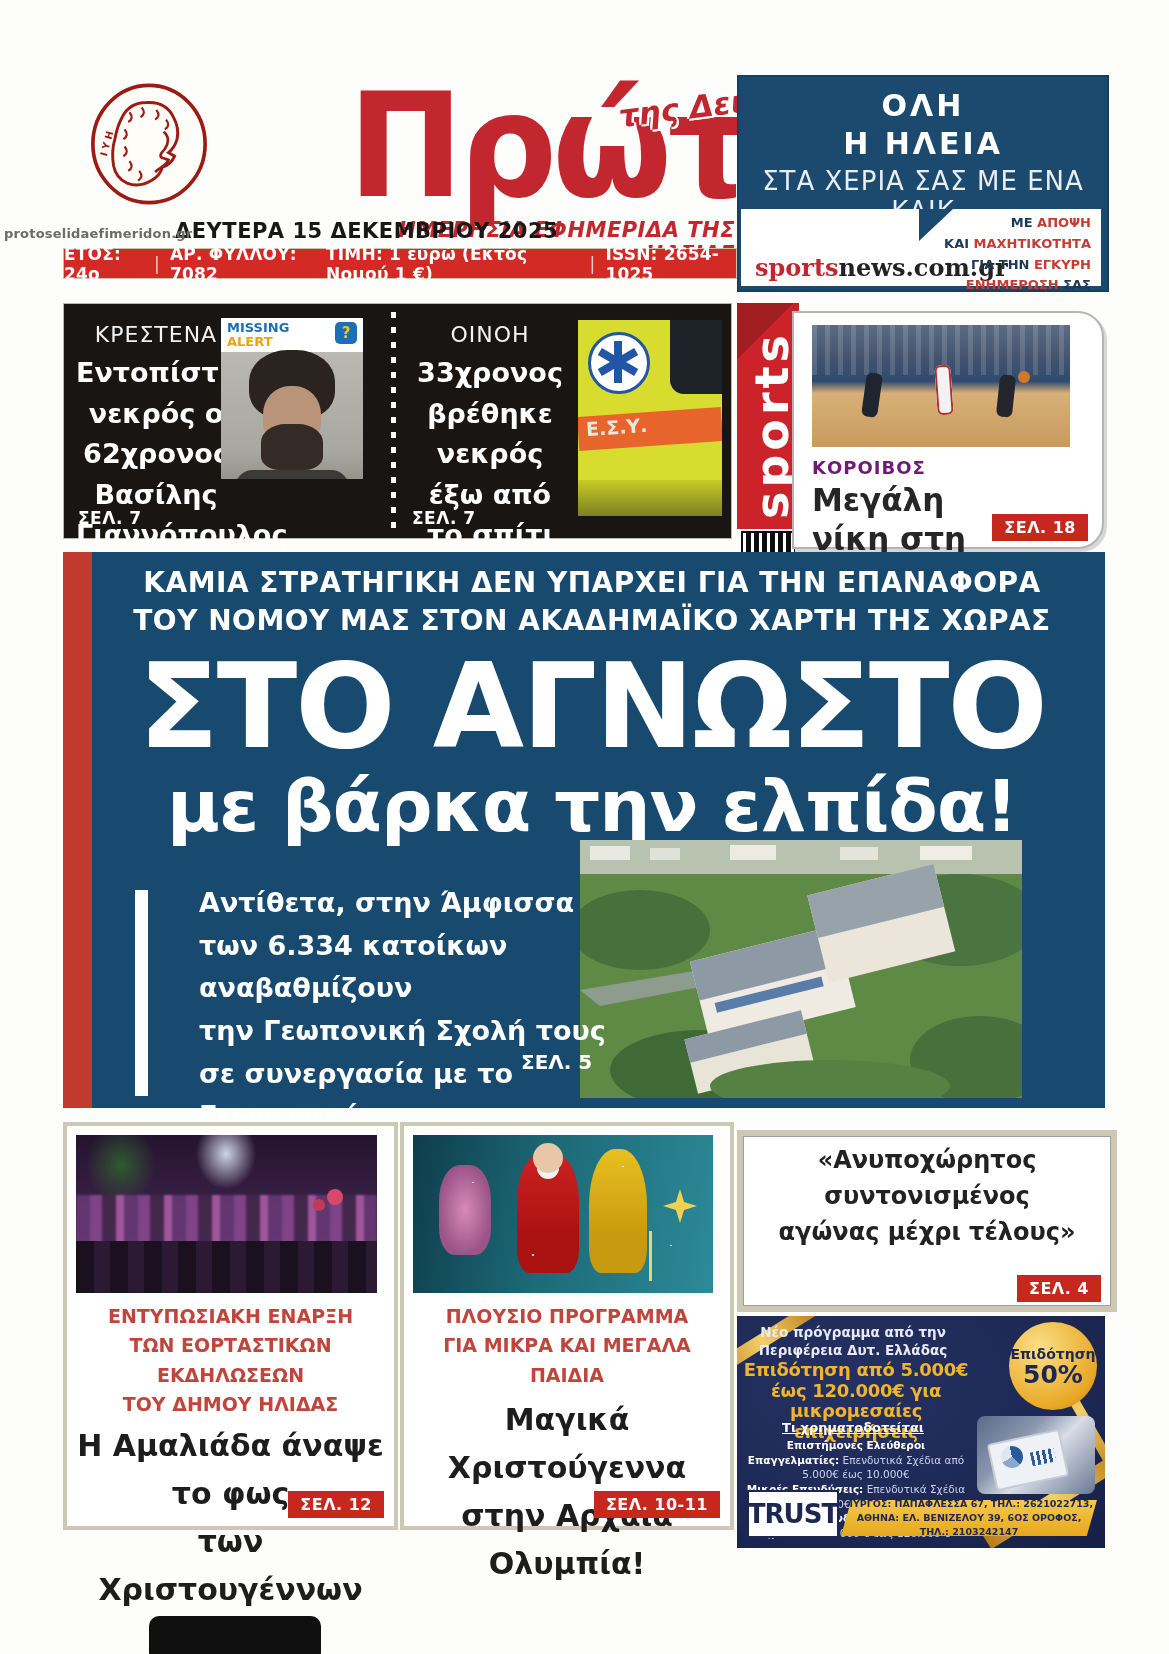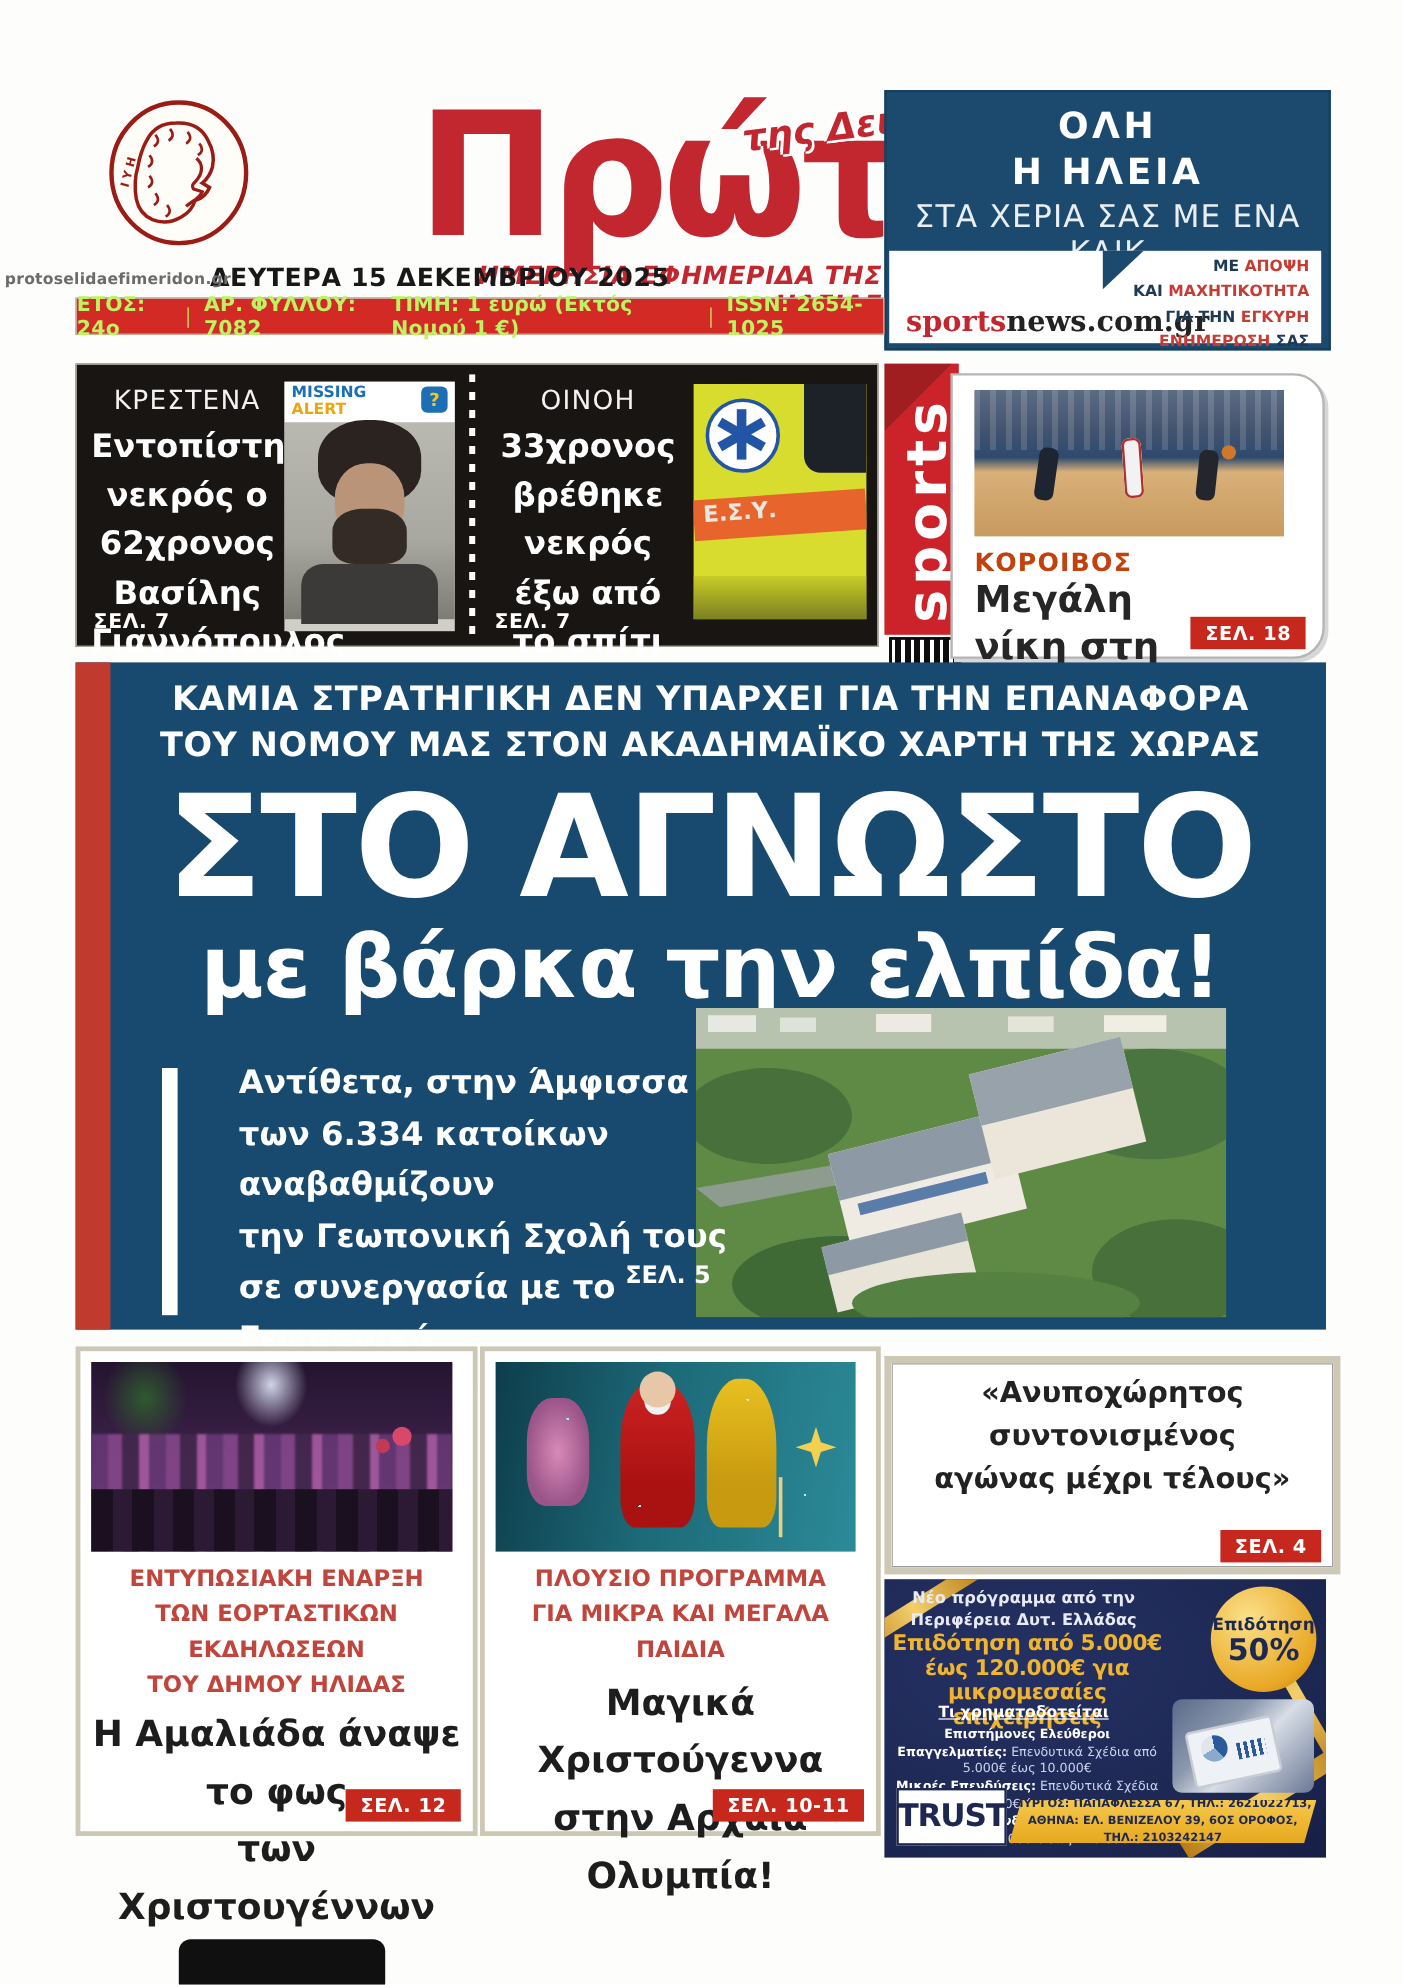--- a/index.html
+++ b/index.html
@@ -18,37 +18,37 @@
   .promo{background:#1b4a6e;border:2px solid #16405f;}
   .promo-big{color:#fff;font-weight:900;font-size:30px;letter-spacing:3px;line-height:1.25;}
   .promo-sub{color:#e8eef2;font-weight:400;font-size:26px;letter-spacing:1px;}
   .promo-white{background:#fff;}
   .promo-tail{width:0;height:0;border-top:32px solid #1b4a6e;border-right:34px solid transparent;}
   .promo-site{font-family:"DejaVu Serif","Liberation Serif",serif;font-weight:900;font-size:24px;color:#222;}
   .promo-site .acc{color:#c2272f;}
   .slogan{font-size:13px;font-weight:800;color:#1d3a55;line-height:1.6;text-align:right;}
   .slogan .acc{color:#c63c34;}
   
-  .infobar{background:#d42a26;border:1px solid #c8c2ae;color:#bef264;font-size:17px;font-weight:800;
+  .infobar{background:#d42a26;border:1px solid #c8c2ae;color:#ffffff;font-size:17px;font-weight:800;
            display:flex;align-items:center;justify-content:center;gap:10px;letter-spacing:.2px;}
   .infobar .sep{opacity:.75;font-weight:400;}
   
   .blackbox{background:#191513;border:1px solid #bdb8a8;}
   .dotted-div{width:5px;background-image:repeating-linear-gradient(180deg,#fff 0 6px,transparent 6px 15px);}
   .kick-w{color:#f2f2f2;font-size:22px;font-weight:400;letter-spacing:1px;}
   .head-w{color:#ffffff;font-size:27px;font-weight:800;line-height:1.5;}
   .pageref-w{color:#fff;font-size:17px;font-weight:900;letter-spacing:.5px;}
   .photo-frame{background:#cfcfc8;overflow:hidden;}
   
   .sports-strip{background:linear-gradient(135deg,#a01d20 0 40px,#cc2229 40px);}
   .sports-word{color:#fff;font-weight:800;font-size:46px;letter-spacing:4px;
                writing-mode:vertical-rl;transform:rotate(180deg);}
   .barcode{background:#0d0d0d;background-image:repeating-linear-gradient(90deg,#fff 0 3px,#0d0d0d 3px 8px);border:2px solid #0d0d0d;}
   .sports-card{background:#fff;border:2px solid #b5b5b5;border-radius:0 26px 26px 0;box-shadow:3px 3px 0 #d7d7d7;}
-  .sports-kicker{color:#c2410c;font-size:21px;font-weight:900;letter-spacing:1px;}
+  .sports-kicker{color:#701a75;font-size:18px;font-weight:900;letter-spacing:1px;}
   .sports-head{color:#262626;font-size:31px;font-weight:800;line-height:1.25;}
   .refbox{background:#c6281e;color:#fff;font-size:16px;font-weight:900;padding:4px 12px;letter-spacing:.5px;}
   
   .lead{background:#174a6e;}
   .lead-redstrip{background:#c13a2e;}
   .lead-kicker{color:#fff;font-size:28px;font-weight:800;letter-spacing:.5px;}
   .lead-h1{color:#fff;font-size:118px;font-weight:900;letter-spacing:-2px;line-height:1;}
   .lead-h2{color:#fff;font-size:72px;font-weight:800;letter-spacing:-1px;line-height:1;}
   .deck{color:#fff;font-size:27px;font-weight:700;line-height:1.58;}
   .deck-bar{background:#fff;}
@@ -127,21 +127,21 @@
     <span>ISSN: 2654-1025</span>
   </div>
 
   <div class="abs blackbox" style="left:63px;top:303px;width:667px;height:234px;">
 
     <div class="abs" style="left:0;top:0;width:327px;height:234px;">
       <div class="abs ctr" style="left:12px;top:18px;width:160px;">
         <div class="kick-w">ΚΡΕΣΤΕΝΑ</div>
         <div class="head-w" style="margin-top:6px;">Εντοπίστηκε νεκρός ο 62χρονος Βασίλης Γιαννόπουλος</div>
       </div>
-      <div class="abs photo-frame" style="left:173px;top:14px;width:142px;height:208px;">
+      <div class="abs photo-frame" style="left:157px;top:14px;width:142px;height:161px;">
         <div class="abs" style="left:0;top:0;width:100%;height:34px;background:#fff;"></div>
         <span class="abs" style="left:6px;top:2px;font-size:13px;font-weight:900;color:#1a6fb5;">MISSING</span>
         <span class="abs" style="left:6px;top:16px;font-size:13px;font-weight:900;color:#e8a612;">ALERT</span>
         <span class="abs" style="right:6px;top:4px;width:22px;height:22px;background:#1a6fb5;border-radius:5px;color:#f5c61e;font-weight:900;font-size:15px;text-align:center;line-height:22px;">?</span>
         <div class="abs" style="left:0;top:34px;width:100%;height:164px;background:linear-gradient(180deg,#b9b9b2 0%,#a8a8a0 60%,#7c7c74 100%);">
           <div class="abs" style="left:28px;top:-2px;width:86px;height:70px;background:#2a2320;border-radius:45% 45% 40% 40%;"></div>
           <div class="abs" style="left:42px;top:34px;width:58px;height:62px;background:#b99478;border-radius:46% 46% 42% 42%;"></div>
           <div class="abs" style="left:40px;top:72px;width:62px;height:46px;background:#342b26;border-radius:40% 40% 30% 30%;"></div>
           <div class="abs" style="left:14px;top:118px;width:114px;height:50px;background:#3c3a38;border-radius:18px 18px 0 0;"></div>
         </div>

